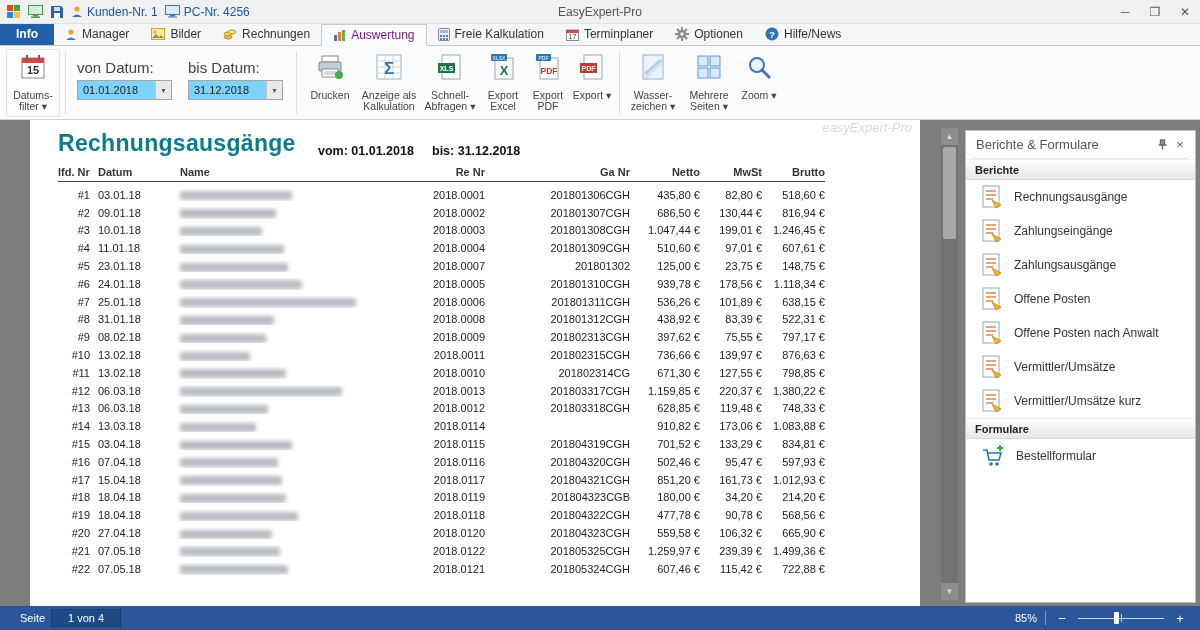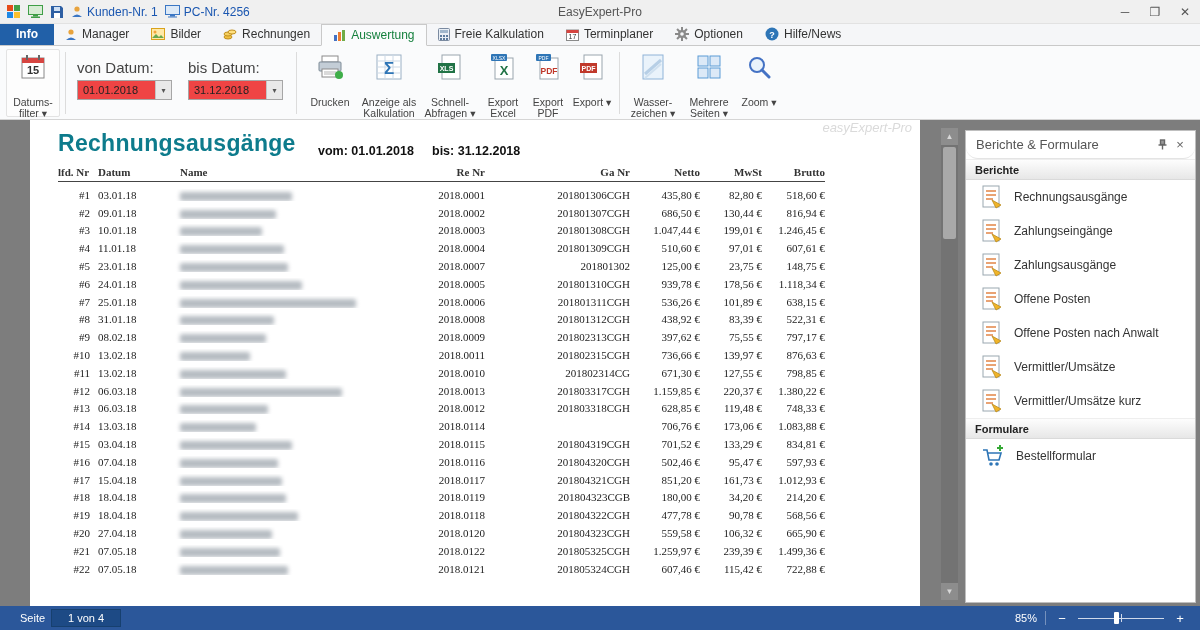--- a/index.html
+++ b/index.html
@@ -13,45 +13,45 @@
   .tb-item { display:flex; align-items:center; gap:4px; }
   .tb-label { color:#1a56b0; font-size:12px; }
   .tb-title { position:absolute; left:0; right:0; text-align:center; color:#555; font-size:12px; }
   .tb-controls { margin-left:auto; display:flex; z-index:2; }
   .tb-btn { width:30px; height:23px; display:flex; align-items:center; justify-content:center; color:#555; font-size:12px; cursor:default; }
 
   
   .tabbar { height:22px; background:#f5f6f8; display:flex; align-items:flex-end; border-bottom:1px solid #c9c9c9; flex:0 0 22px; }
   .tab { height:22px; display:flex; align-items:center; gap:5px; padding:0 11px; font-size:12px; color:#333; cursor:default;margin-top:10px; }
   .tab-info { background:#2160a8; color:#fff; padding:0 16px; font-weight:bold; }
-  .tab-active { background:#fafbfc; border:1px solid #c9c9c9; border-bottom:1px solid #fafbfc; margin-bottom:-1px; color:#15803d; z-index:3; }
+  .tab-active { background:#fafbfc; border:1px solid #c9c9c9; border-bottom:1px solid #fafbfc; margin-bottom:-1px; color:#701a75; z-index:3; }
 
   
   .ribbon { height:74px; background:#fafbfc; border-bottom:1px solid #d5d5d5; display:flex; align-items:stretch; padding:3px 6px 2px 6px; flex:0 0 74px; }
   .rsep { width:1px; background:#dcdcdc; margin:3px 5px; }
-  .rbtn { width:56px; display:flex; flex-direction:column; align-items:center; justify-content:flex-start; padding-top:4px; gap:17px; font-size:10.5px; line-height:11px; text-align:center; color:#444; border:1px solid transparent; border-radius:2px; cursor:default; }
+  .rbtn { width:56px; display:flex; flex-direction:column; align-items:center; justify-content:flex-start; padding-top:4px; gap:10px; font-size:10.5px; line-height:11px; text-align:center; color:#444; border:1px solid transparent; border-radius:2px; cursor:default; }
   .rbtn .lbl { white-space:normal; }
   .rbtn-big { width:54px; border:1px solid #e3e3e3; background:#fdfdfd; }
   .dategroup { display:flex; gap:16px; padding:10px 8px 0 6px; }
   .datecol { display:flex; flex-direction:column; }
   .datecol .dlabel { font-size:15px; color:#444; margin-bottom:4px; }
-  .combo { width:95px; height:20px; background:#ef4444; border:1px solid #a6a6a6; display:flex; align-items:center; }
+  .combo { width:95px; height:20px; background:#7dd3fc; border:1px solid #a6a6a6; display:flex; align-items:center; }
   .combo .cval { flex:1; padding-left:5px; font-size:11px; color:#222; }
   .combo .carrow { width:16px; height:100%; background:#e9e9e9; border-left:1px solid #c4c4c4; display:flex; align-items:center; justify-content:center; font-size:8px; color:#555; }
 
   
   .main { flex:1; position:relative; background:#7d7d7d; overflow:hidden; }
   .page { position:absolute; left:30px; top:0; width:890px; height:486px; background:#fff; }
   .watermark { position:absolute; right:8px; top:0px; font-size:13px; color:#dadada; font-style:italic; }
   .rtitle { position:absolute; left:28px; top:10px; font-size:23px; font-weight:bold; color:#0d7b8c; letter-spacing:0.3px; }
   .rrange { position:absolute; top:24px; font-size:12.5px; font-weight:bold; color:#111; }
   .rrange.vom { left:288px; } .rrange.bis { left:402px; }
 
   .rtable { position:absolute; left:28px; top:46px; width:767px; }
-  .rhead, .rrow { display:grid; grid-template-columns:32px 58px 257px 80px 145px 70px 62px 63px; align-items:center;font-family:Liberation Serif, serif; }
+  .rhead, .rrow { display:grid; grid-template-columns:32px 58px 257px 80px 145px 70px 62px 63px; align-items:center; }
   .rhead { font-weight:bold; font-size:11px; border-bottom:1px solid #444; padding-bottom:3px; margin-bottom:4px; }
   .rrow { height:17.8px; font-size:11px; color:#222; }
   .c { overflow:hidden; white-space:nowrap; }
   .c.nr { text-align:right; }
   .c.datum { text-align:left; padding-left:8px; }
   .c.name { text-align:left; padding-left:32px; }
   .rhead .c.nr { text-align:left; }
   .c.re, .c.ga, .c.netto, .c.mwst, .c.brutto { text-align:right; }
   .blur { display:inline-block; height:9px; background:#b6bcc2; border-radius:2px; filter:blur(2px); vertical-align:middle; }
 
@@ -539,21 +539,21 @@
               <span class="c mwst">119,48 €</span>
               <span class="c brutto">748,33 €</span>
             </div>
 
             <div class="rrow">
               <span class="c nr">#14</span>
               <span class="c datum">13.03.18</span>
               <span class="c name"><i class="blur" style="width: 76px;"></i></span>
               <span class="c re">2018.0114</span>
               <span class="c ga"></span>
-              <span class="c netto">706,76 €</span>
+              <span class="c netto">910,82 €</span>
               <span class="c mwst">173,06 €</span>
               <span class="c brutto">1.083,88 €</span>
             </div>
 
             <div class="rrow">
               <span class="c nr">#15</span>
               <span class="c datum">03.04.18</span>
               <span class="c name"><i class="blur" style="width: 112px;"></i></span>
               <span class="c re">2018.0115</span>
               <span class="c ga">201804319CGH</span>

